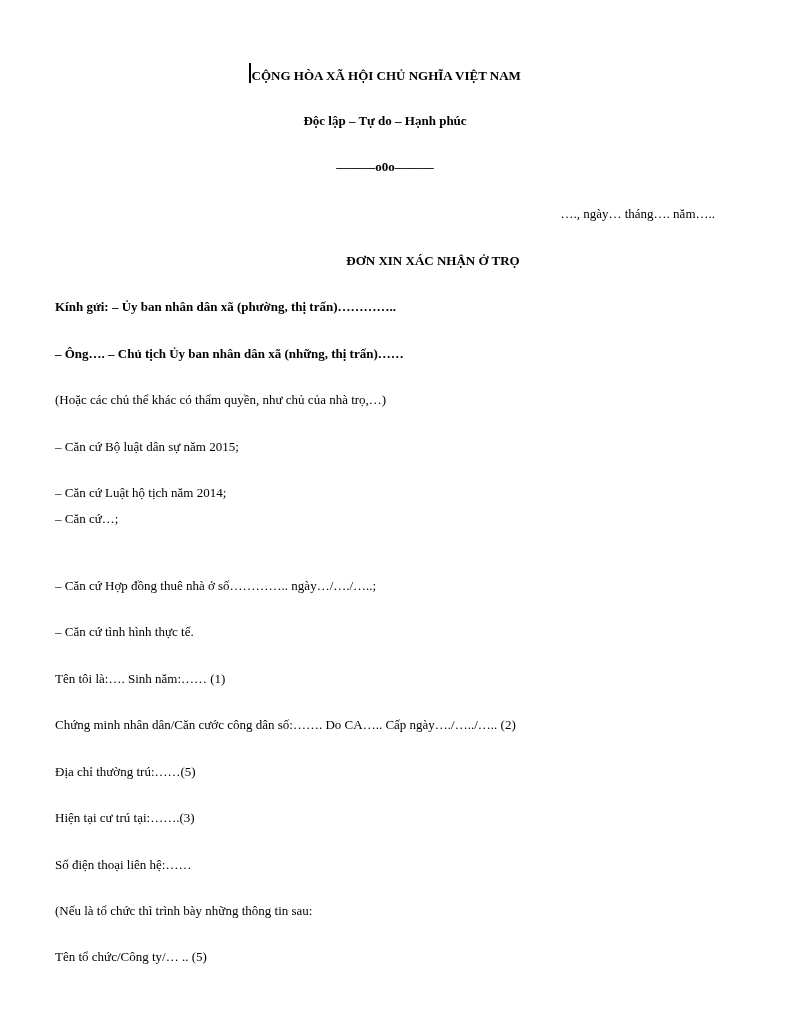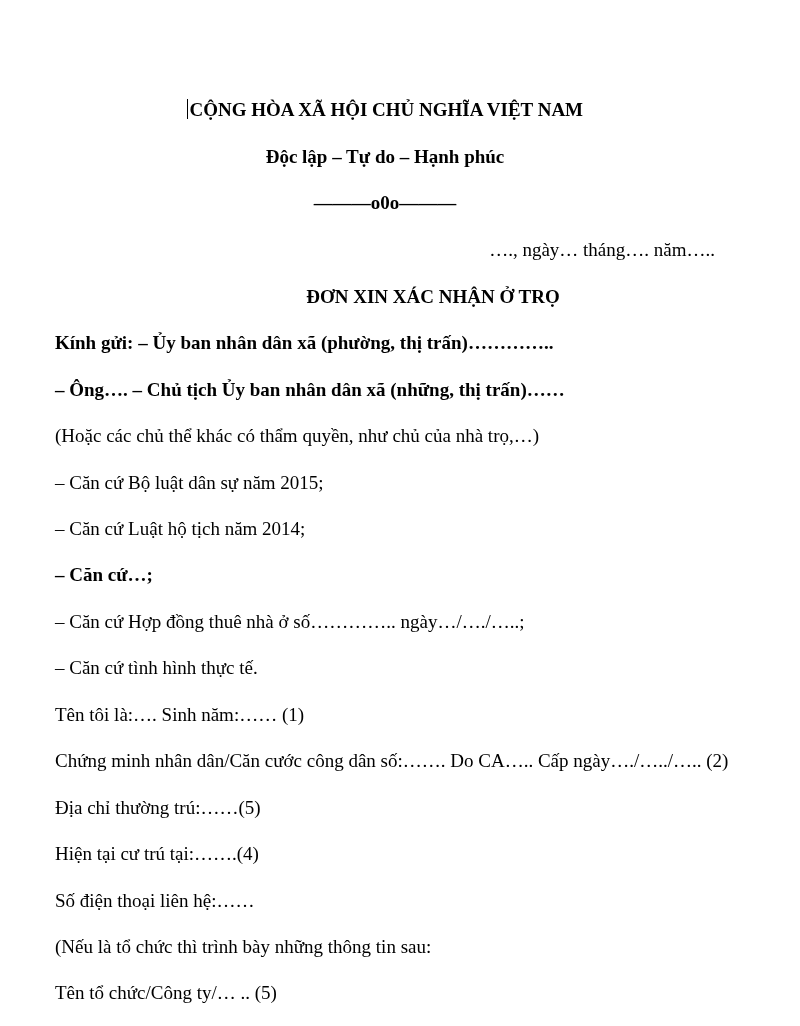--- a/index.html
+++ b/index.html
@@ -10,24 +10,23 @@
     body {
       width: 800px;
       height: 1026px;
       position: relative;
       overflow: hidden;
       font-family: "Liberation Serif", "DejaVu Serif", serif;
       color: #000000;
     }
     .line {
       position: absolute;
-      font-size: 19px;
+      font-size: 13px;
       line-height: 22px;
       white-space: nowrap;
-      margin-top: 36px;
     }
     .left { left: 55px; }
     .center { left: 0; width: 770px; text-align: center; }
     .bold { font-weight: bold; }
     .cursor {
       display: inline-block;
       width: 1.5px;
       height: 20px;
       background: #000;
       vertical-align: -3px;
@@ -52,25 +51,25 @@
   <div class="line center bold" style="top:250px;padding-left:48px;">ĐƠN XIN XÁC NHẬN Ở TRỌ</div>
 
   <div class="line left bold" style="top:296px;">Kính gửi: – Ủy ban nhân dân xã (phường, thị trấn)…………..</div>
 
   <div class="line left bold" style="top:343px;">– Ông…. – Chủ tịch Ủy ban nhân dân xã (những, thị trấn)……</div>
 
   <div class="line left" style="top:389px;">(Hoặc các chủ thể khác có thẩm quyền, như chủ của nhà trọ,…)</div>
 
   <div class="line left" style="top:436px;text-align:right;">– Căn cứ Bộ luật dân sự năm 2015;</div>
   <div class="line left" style="top:482px;">– Căn cứ Luật hộ tịch năm 2014;</div>
-  <div class="line left" style="top:528px;font-weight:bold;">– Căn cứ…;</div>
+  <div class="line left" style="top:508px;">– Căn cứ…;</div>
   <div class="line left" style="top:575px;">– Căn cứ Hợp đồng thuê nhà ở số………….. ngày…/…./…..;</div>
   <div class="line left" style="top:621px;">– Căn cứ tình hình thực tế.</div>
 
   <div class="line left" style="top:668px;">Tên tôi là:…. Sinh năm:…… (1)</div>
   <div class="line left" style="top:714px;">Chứng minh nhân dân/Căn cước công dân số:……. Do CA….. Cấp ngày…./…../….. (2)</div>
   <div class="line left" style="top:761px;">Địa chỉ thường trú:……(5)</div>
-  <div class="line left" style="top:807px;">Hiện tại cư trú tại:…….(4)</div>
+  <div class="line left" style="top:807px;">Hiện tại cư trú tại:…….(3)</div>
   <div class="line left" style="top:854px;">Số điện thoại liên hệ:……</div>
   <div class="line left" style="top:900px;">(Nếu là tổ chức thì trình bày những thông tin sau:</div>
   <div class="line left" style="top:946px;">Tên tổ chức/Công ty/… .. (5)</div>
 
 </div>
 
 </body></html>

